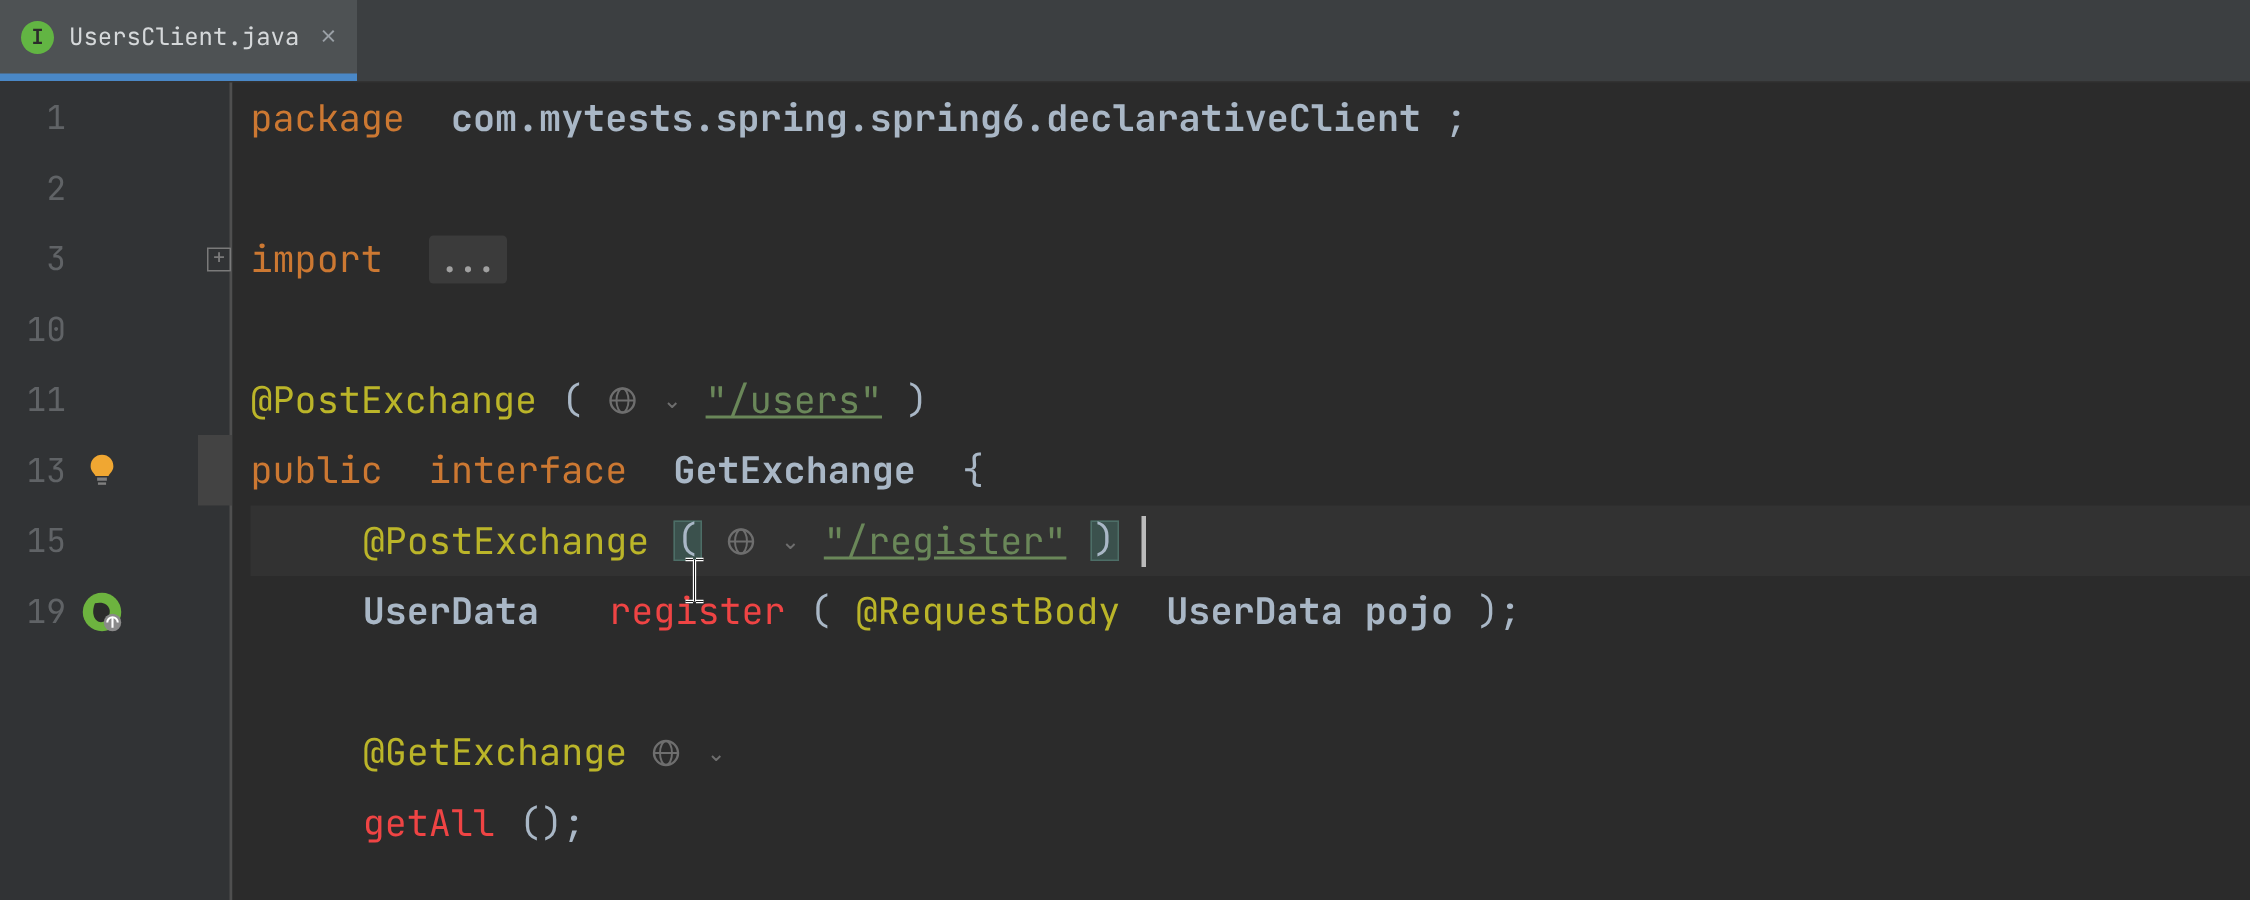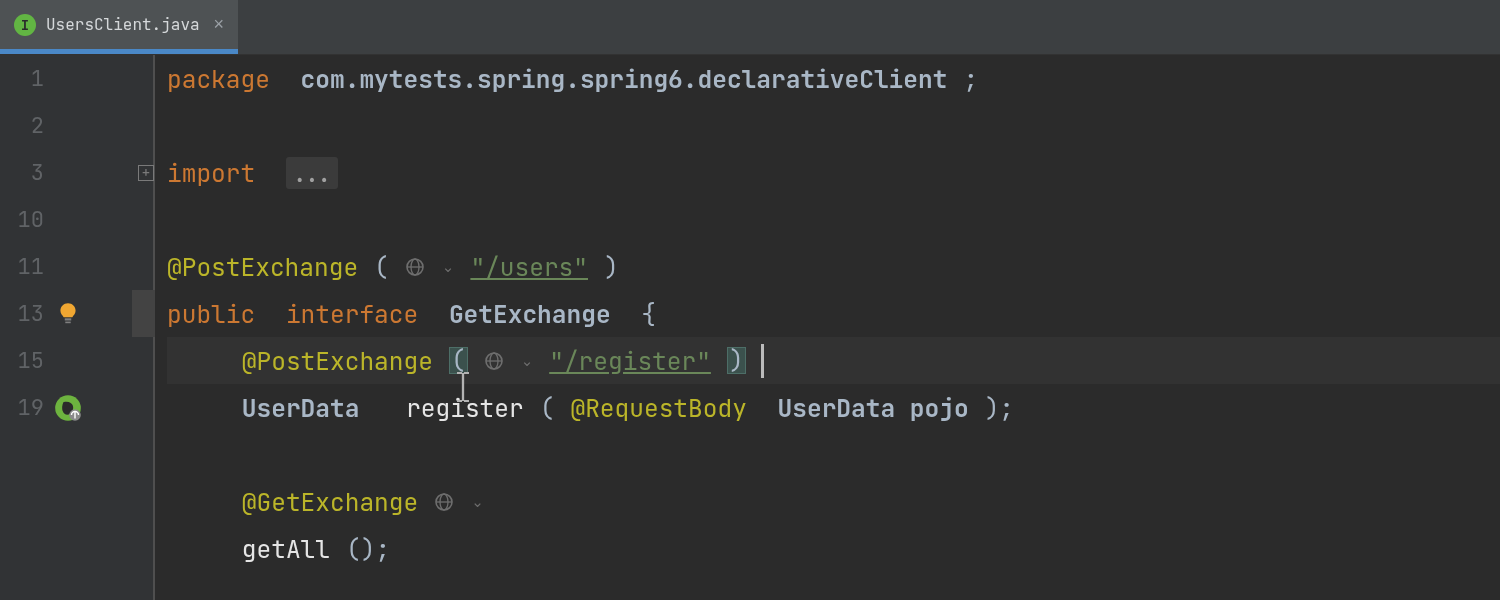--- a/index.html
+++ b/index.html
@@ -103,21 +103,21 @@
     display: flex;
     align-items: center;
     white-space: pre;
     position: relative;
     gap: 16px;
   }
   .kw { color: #CC7832; }
   .str-u { color: #6A8759; text-decoration: underline; text-decoration-color: #6A8759; }
   .ann { color: #BBB529; }
   .typ { color: #A9B7C6; font-weight: bold; }
-  .fn { color: #e5e5e5; }
+  .fn { color: #ef4444; }
   .pun { color: #A9B7C6; }
   .fold-dots {
     background: #3B3B3B;
     color: #A0A0A0;
     padding: 0 4px;
     border-radius: 3px;
   }
   .globe {
     display: inline-flex;
     align-items: center;

